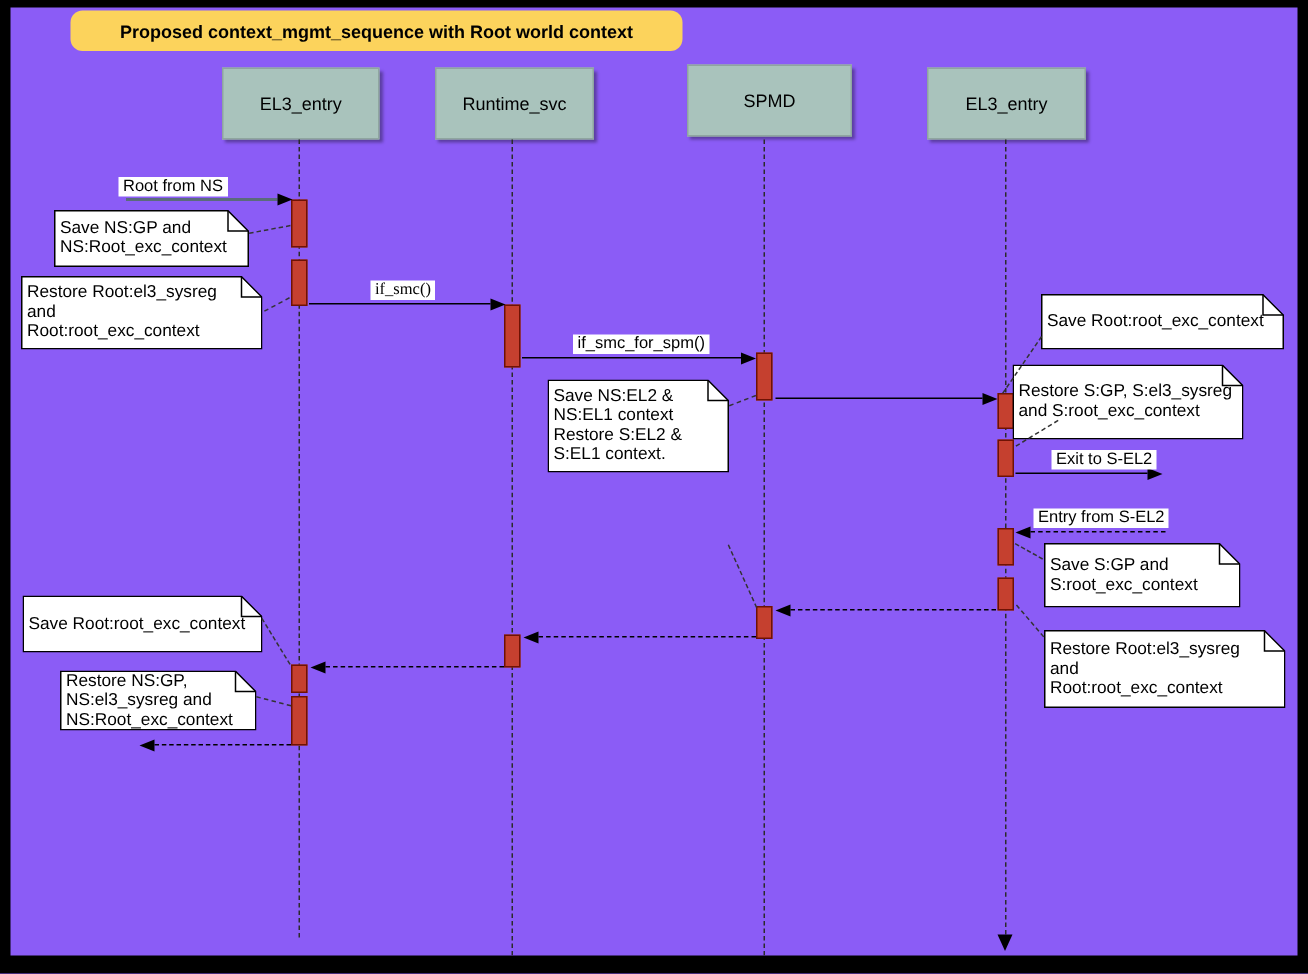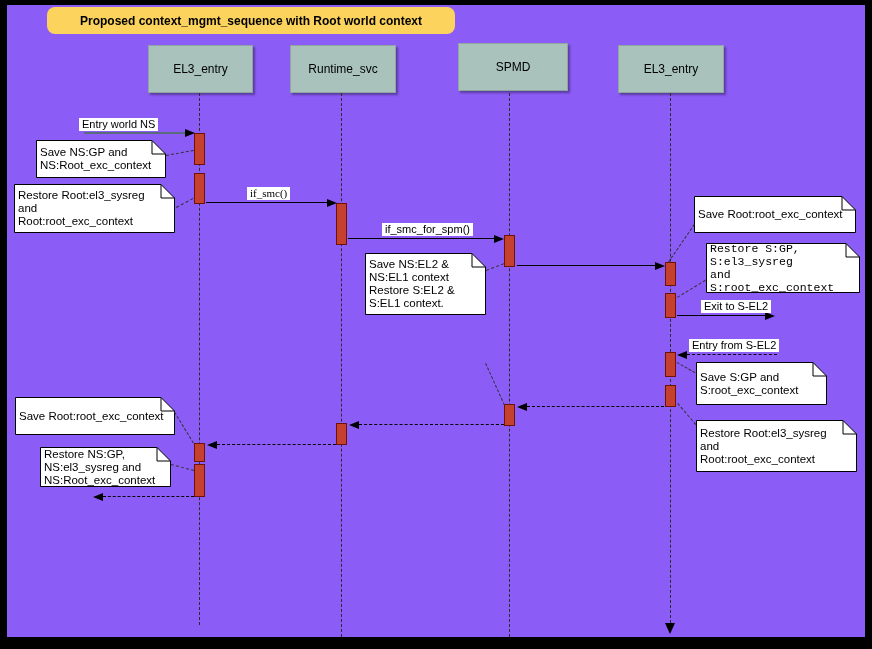--- a/index.html
+++ b/index.html
@@ -95,21 +95,21 @@
   <div class="act" style="left:497px;top:230px;height:32px;"></div>
   <div class="act" style="left:497px;top:399px;height:22px;"></div>
 
   <div class="act" style="left:658px;top:257px;height:24px;"></div>
   <div class="act" style="left:658px;top:288px;height:25px;"></div>
   <div class="act" style="left:658px;top:347px;height:25px;"></div>
   <div class="act" style="left:658px;top:380px;height:22px;"></div>
 
   <div class="msg gray" style="left:77px;top:127px;width:101px;"></div>
   <div class="ah-r" style="left:178px;top:123.5px;"></div>
-  <div class="mlabel" style="left:72px;top:113px;">Entry world NS</div>
+  <div class="mlabel" style="left:72px;top:113px;">Root from NS</div>
 
   <div class="msg solid" style="left:199px;top:197px;width:121px;"></div>
   <div class="ah-r" style="left:320px;top:193.5px;"></div>
   <div class="mlabel" style="left:240px;top:182px;font-family:Liberation Serif, serif;">if_smc()</div>
 
   <div class="msg solid" style="left:341px;top:233px;width:146px;"></div>
   <div class="ah-r" style="left:487px;top:229.5px;"></div>
   <div class="mlabel" style="left:375px;top:218px;">if_smc_for_spm()</div>
 
   <div class="msg solid" style="left:510px;top:260px;width:138px;"></div>
@@ -162,21 +162,21 @@
 Restore S:EL2 &amp;
 S:EL1 context.</div>
   </div>
   <div class="note" style="left:687px;top:191px;width:162px;height:37px;">
       <svg width="162" height="37" viewBox="0 0 162 37">
         <path d="M0.5,0.5 L148,0.5 L161.5,14 L161.5,36.5 L0.5,36.5 Z" fill="#ffffff" stroke="#000" stroke-width="1"></path>
         <path d="M148,0.5 L148,14 L161.5,14" fill="none" stroke="#000" stroke-width="1"></path>
       </svg>
     <div class="note-text">Save Root:root_exc_context</div>
   </div>
-  <div class="note" style="left:699px;top:238px;width:154px;height:50px;font-family:Liberation Mono, monospace;">
+  <div class="note" style="left:668px;top:238px;width:154px;height:50px;">
       <svg width="154" height="50" viewBox="0 0 154 50">
         <path d="M0.5,0.5 L140,0.5 L153.5,14 L153.5,49.5 L0.5,49.5 Z" fill="#ffffff" stroke="#000" stroke-width="1"></path>
         <path d="M140,0.5 L140,14 L153.5,14" fill="none" stroke="#000" stroke-width="1"></path>
       </svg>
     <div class="note-text">Restore S:GP, S:el3_sysreg
 and S:root_exc_context</div>
   </div>
   <div class="note" style="left:689px;top:357px;width:131px;height:43px;">
       <svg width="131" height="43" viewBox="0 0 131 43">
         <path d="M0.5,0.5 L117,0.5 L130.5,14 L130.5,42.5 L0.5,42.5 Z" fill="#ffffff" stroke="#000" stroke-width="1"></path>

